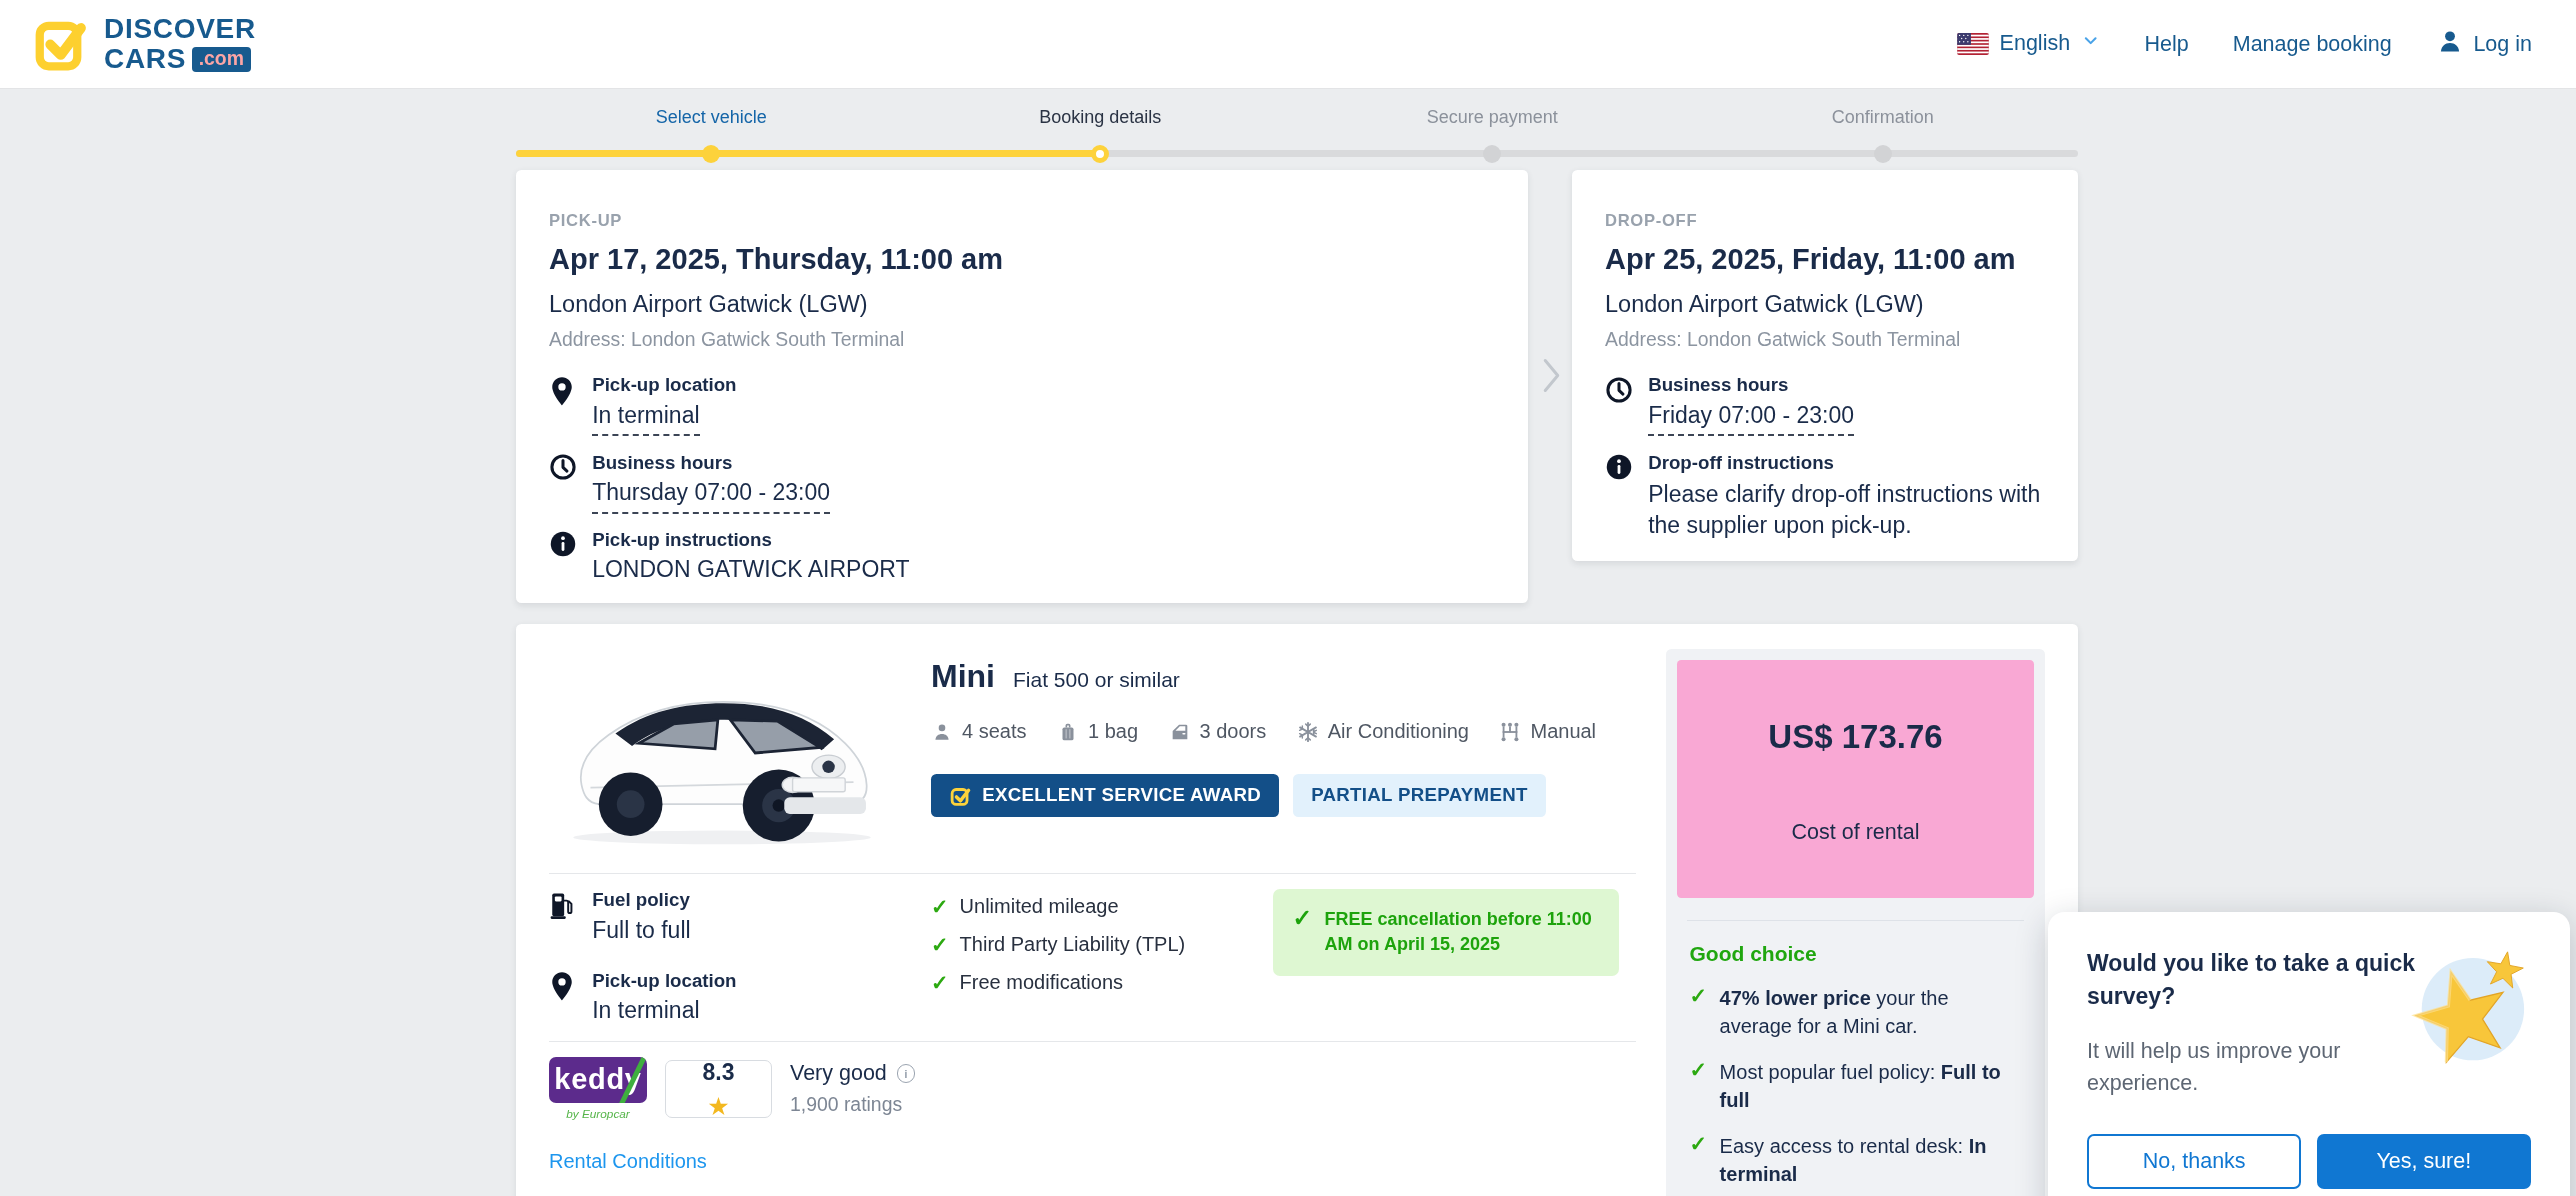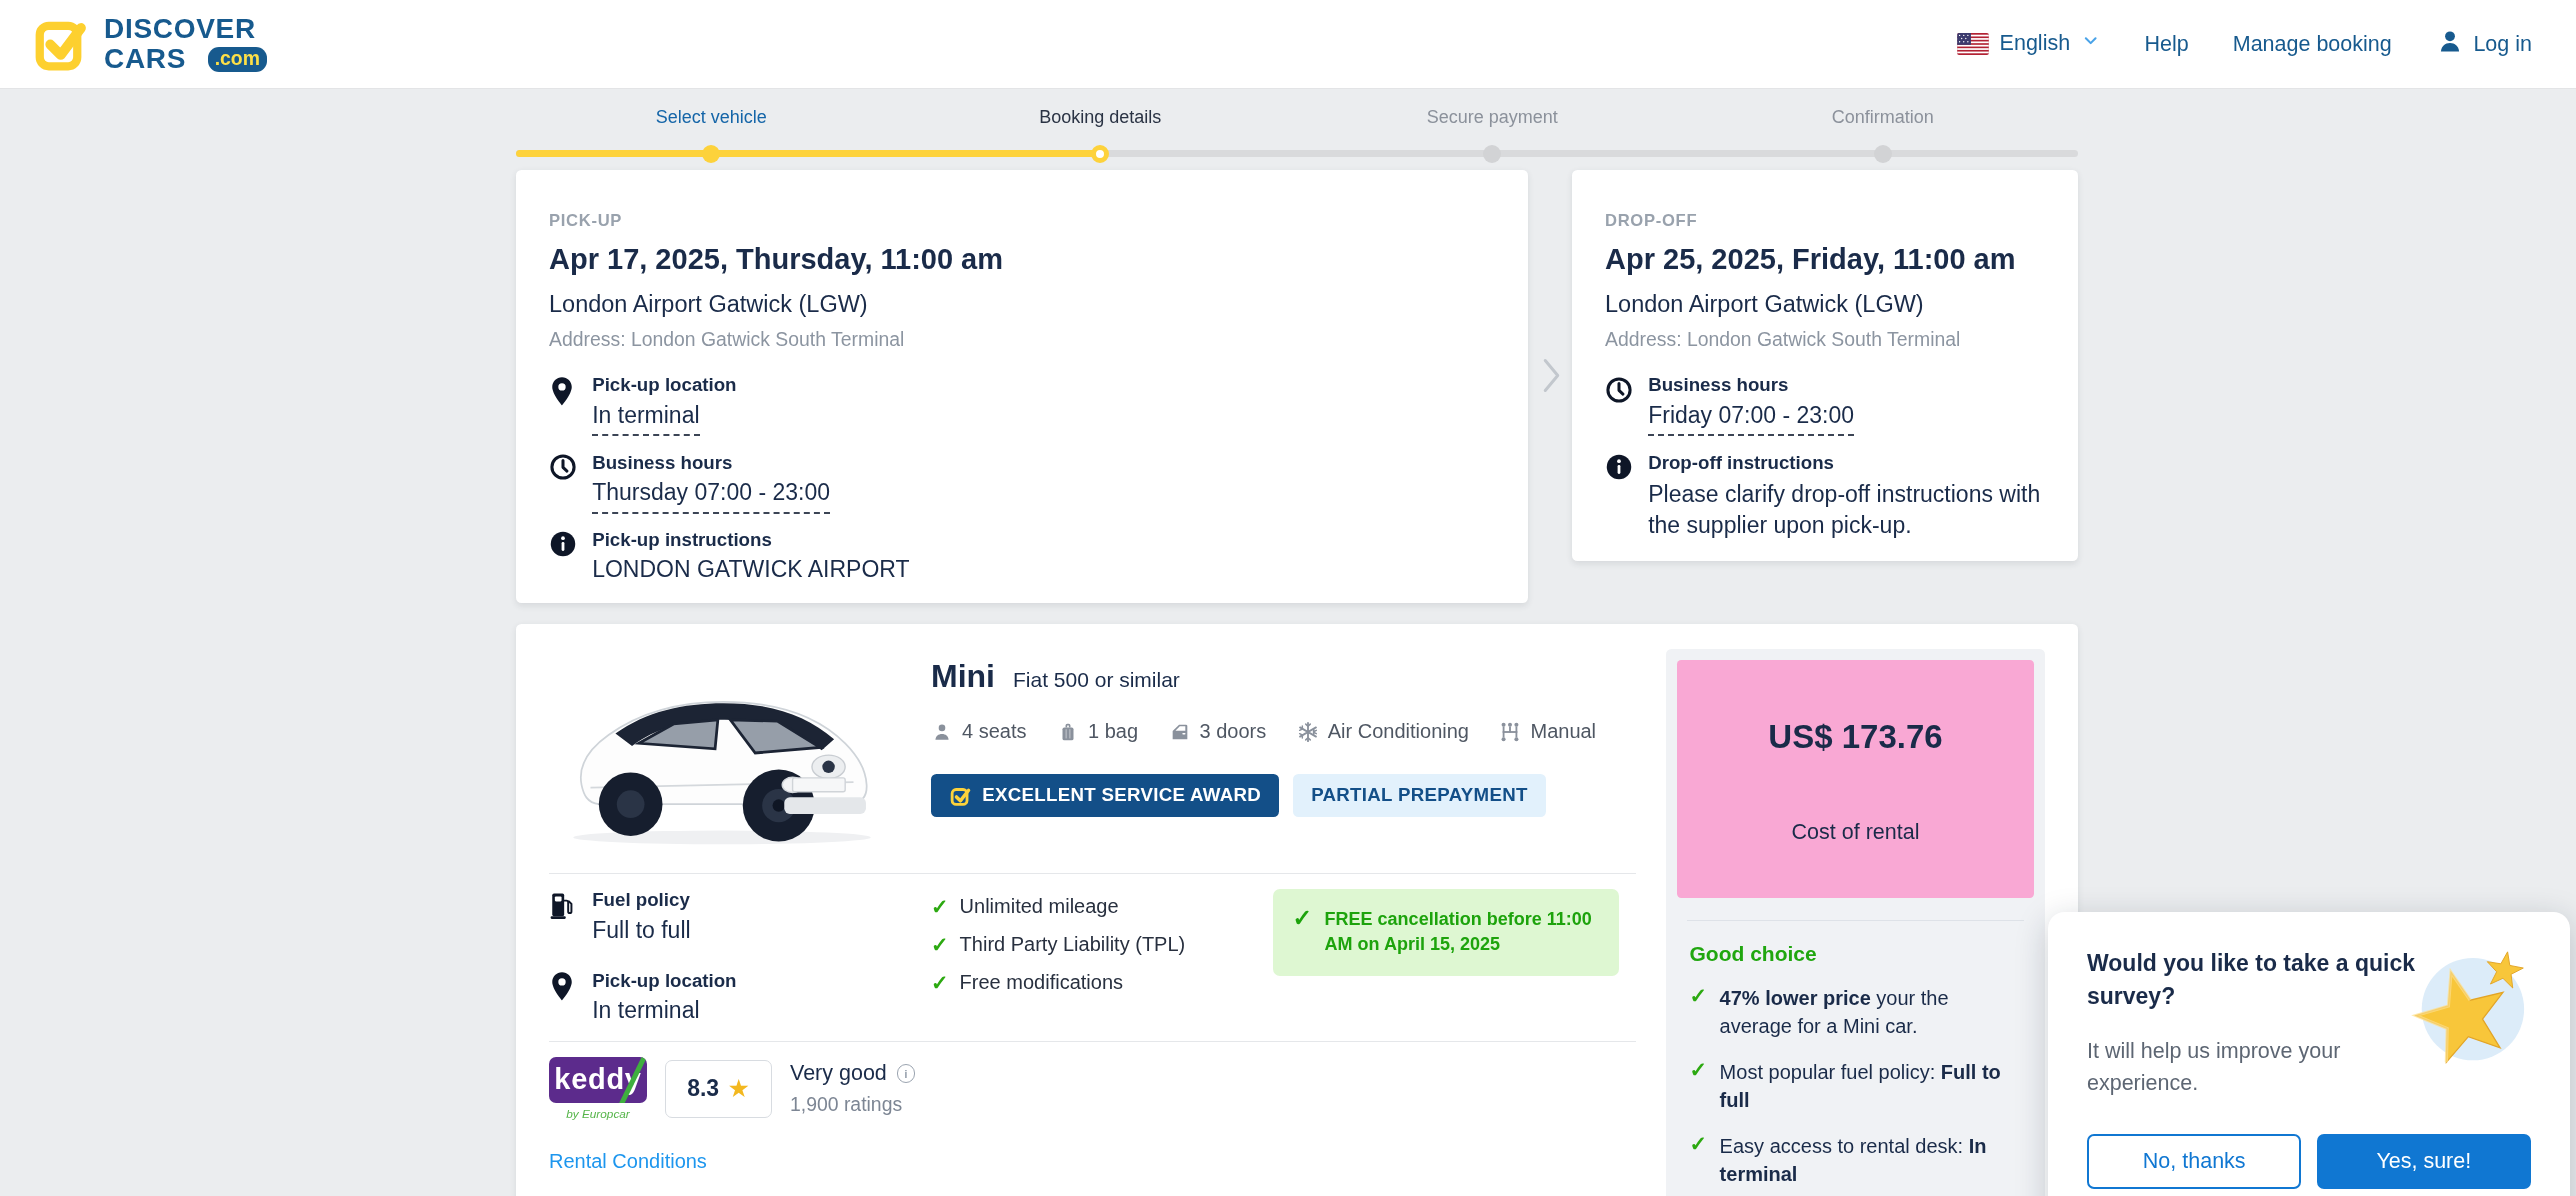--- a/index.html
+++ b/index.html
@@ -14,22 +14,22 @@
   .header {
     height:89px; background:#fff; border-bottom:0.7px solid #e3e4e6;
     display:flex; align-items:center; justify-content:space-between;
     padding:0 44px 0 33px;
   }
   .logo { display:flex; align-items:center; gap:11px; cursor:pointer; }
   .logo-text { line-height:1; }
   .logo-line1 { font-size:28px; font-weight:800; color:#175a8e; letter-spacing:0.7px; }
   .logo-line2 { display:flex; align-items:center; gap:5.5px; margin-top:2.8px; }
   .logo-cars { font-size:28px; font-weight:800; color:#175a8e; letter-spacing:0.7px; }
-  .logo-tld { background:#175a8e; color:#fde047; font-weight:800; font-size:19.4px;
-              padding:2.1px 7px 3.5px; border-radius:11px;margin-left:16px; }
+  .logo-tld { background:#175a8e; color:#fca5a5; font-weight:800; font-size:19.4px;
+              padding:2.1px 7px 3.5px; border-radius:4px; }
   .nav { display:flex; align-items:center; gap:44px; font-size:21.5px; color:#175a8e; }
   .lang { display:flex; align-items:center; gap:11px; cursor:pointer; }
   .flag { width:32px; height:22px; border-radius:2.1px; overflow:hidden; position:relative; flex:none; }
   .nav-link { cursor:pointer; }
   .login { display:flex; align-items:center; gap:9.7px; cursor:pointer; }
 
   
   .content { width:1562px; margin-left:516px; position:relative; }
 
   
@@ -95,21 +95,21 @@
   .cancel-check { color:#1da30c; font-size:23.5px; font-weight:800; line-height:1; }
   .v-bottom { display:flex; align-items:center; gap:18px; margin-top:1.4px; }
   .keddy { width:98px; text-align:center; }
   .keddy-box { background:#5c2b8c; border-radius:7px; height:46px; display:flex;
     align-items:center; justify-content:center; color:#fff; font-size:29px; font-weight:800;
     letter-spacing:0.7px; position:relative; overflow:hidden; }
   .keddy-box::after { content:""; position:absolute; right:16.6px; top:-8.3px; width:4.8px; height:83px;
     background:#3fae3f; transform:rotate(26deg); }
   .keddy-by { margin-top:4.2px; font-size:11.8px; color:#56b54a; font-style:italic; }
   .rating-box { border:1.4px solid #d8dce1; border-radius:7px; width:107px; height:58px;
-    display:flex; align-items:center; justify-content:center; gap:8.3px; }
+    display:flex; align-items:center; justify-content:center; gap:8.3px;flex-direction:column; }
   .rating-num { font-size:23px; font-weight:800; color:#1a2b49; }
   .rating-star { color:#f3b81f; font-size:25px; line-height:1; }
   .vg-row { display:flex; align-items:center; gap:9.7px; }
   .vg-label { font-size:21.5px; color:#1a2b49; }
   .info-icon { width:18.7px; height:18.7px; border:1.4px solid #9ba4b0; border-radius:50%;
     color:#9ba4b0; font-size:11.8px; font-weight:700; display:flex; align-items:center;
     justify-content:center; cursor:pointer; }
   .ratings-count { font-size:19.4px; color:#7d8694; margin-top:7px; }
   .rental-link { margin-top:29px; font-size:20px; color:#1d96ee; cursor:pointer; display:inline-block; }
 

